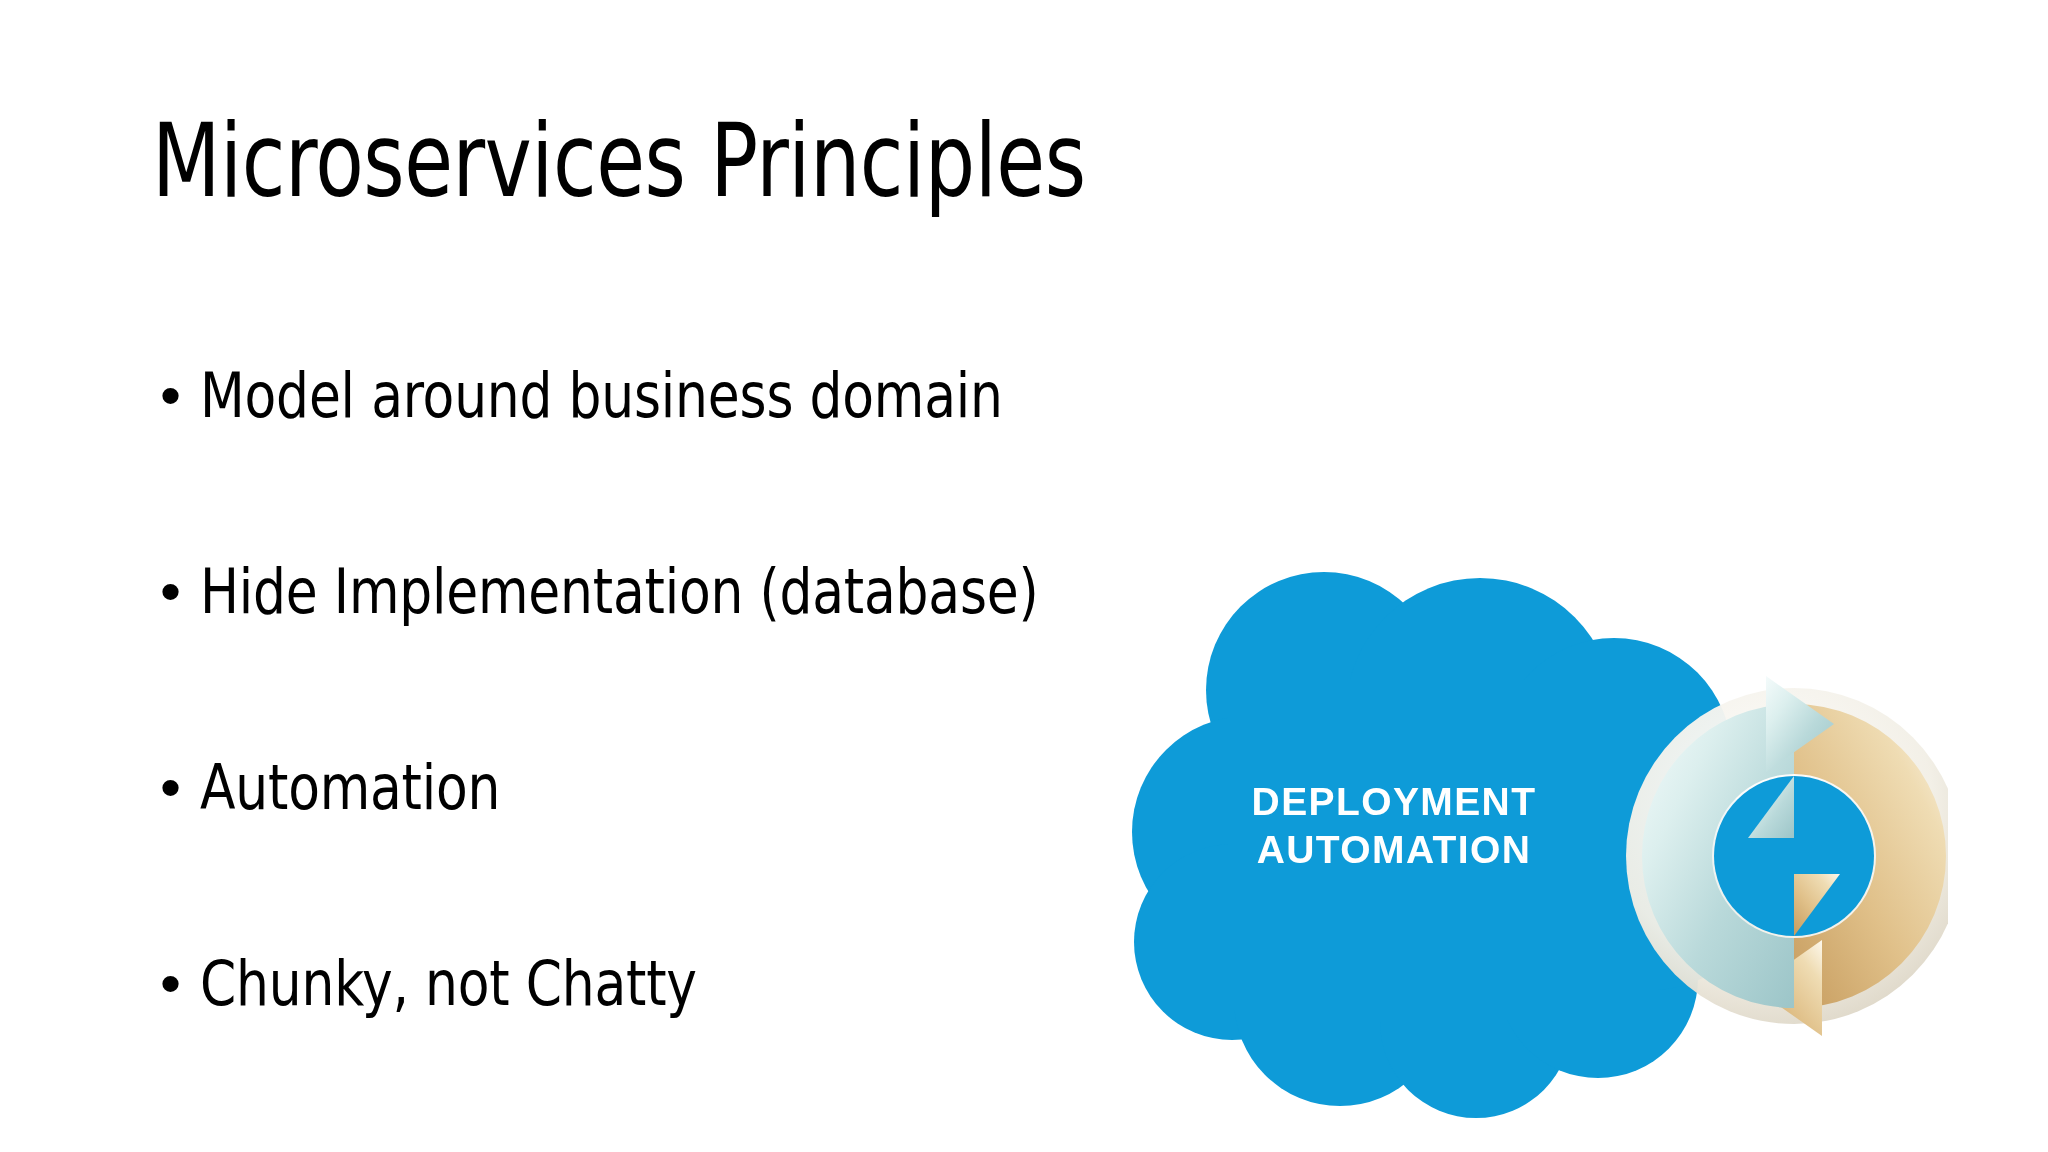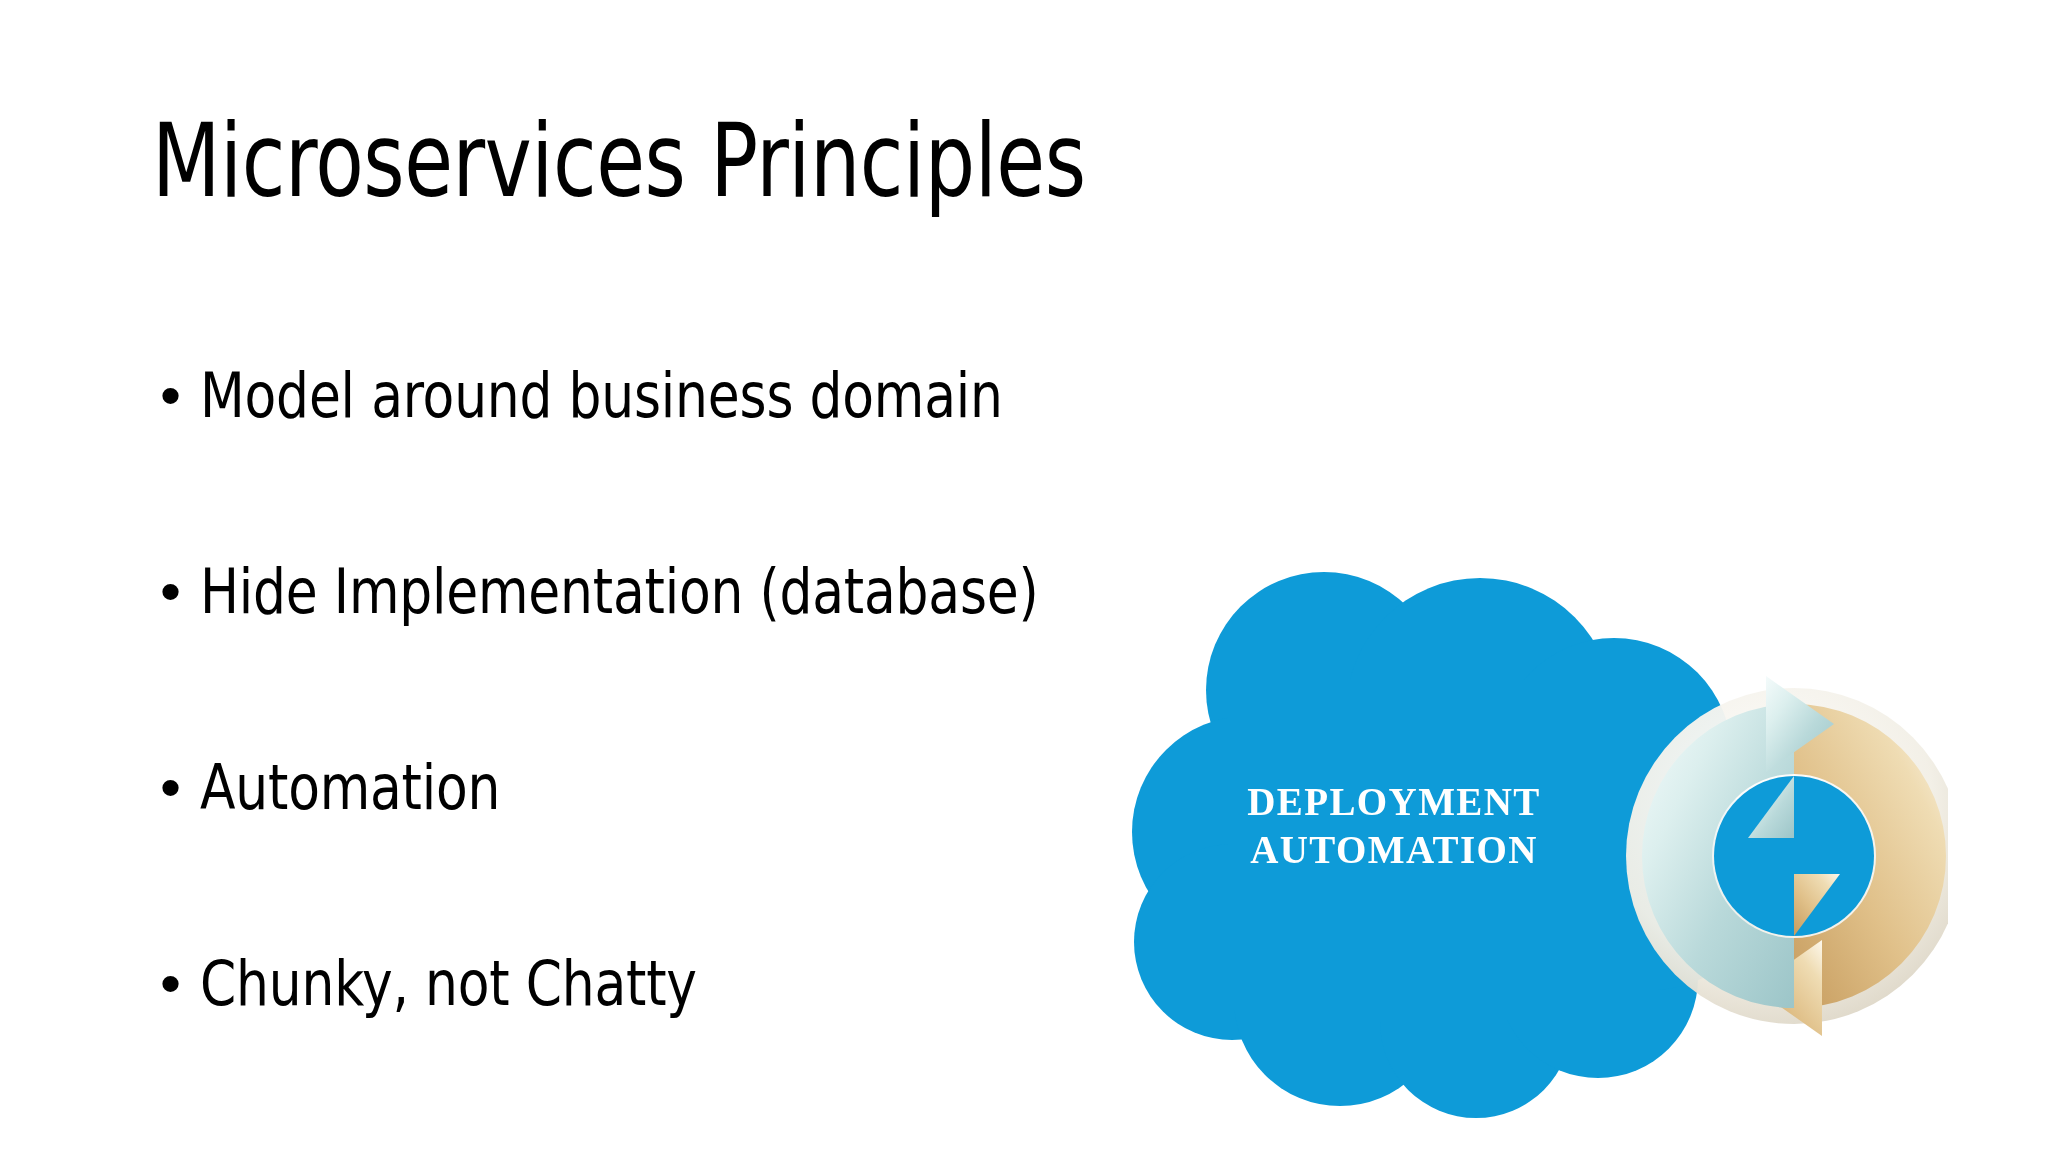--- a/index.html
+++ b/index.html
@@ -94,21 +94,21 @@
   }
   #cloud-label {
     position: absolute;
     left: 86px;
     top: 218px;
     width: 360px;
     text-align: center;
     pointer-events: none;
   }
   .cloud-label-line {
-    font-family: Liberation Serif, serif;
+    font-family: Liberation Sans, sans-serif;
     font-size: 39px;
     line-height: 48px;
     font-weight: bold;
     color: #ffffff;
     letter-spacing: 1.4px;
     white-space: nowrap;
   }
 </style>
 </head>
 <body>

